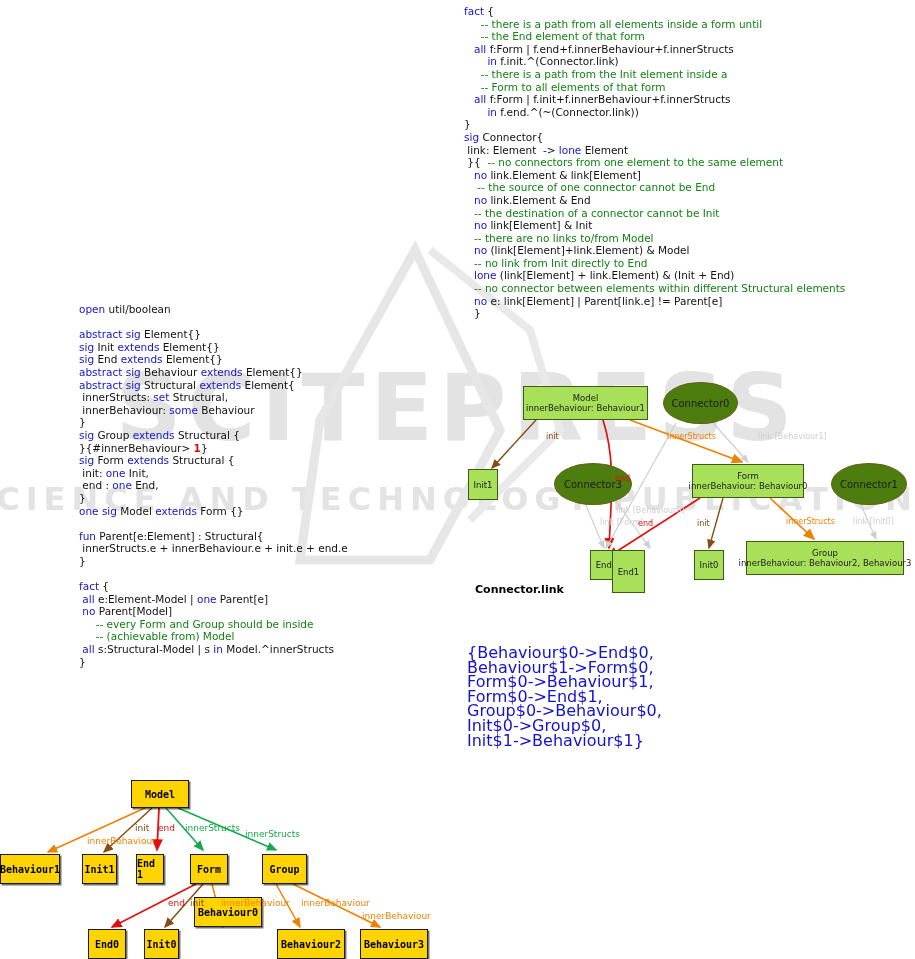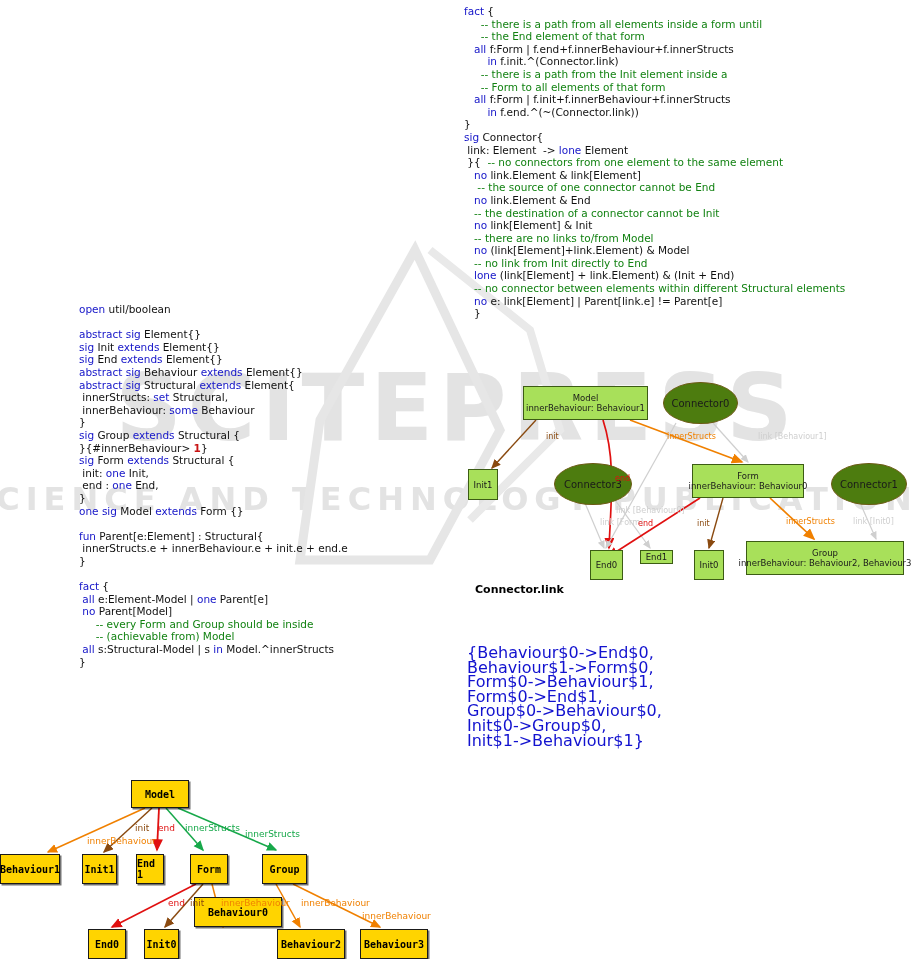--- a/index.html
+++ b/index.html
@@ -147,21 +147,21 @@
     <div class="nodebox alloy-rect" style="left: 692px; top: 464px; width: 112px; height: 34px;">
       <div class="nline">Form</div>
       <div class="nline">innerBehaviour: Behaviour0</div>
     </div>
     <div class="nodebox alloy-ellipse" style="left: 831px; top: 463px; width: 76px; height: 42px; text-align: center;">
       <div class="nline">Connector1</div>
     </div>
     <div class="nodebox alloy-rect" style="left: 590px; top: 550px; width: 33px; height: 30px;">
       <div class="nline">End0</div>
     </div>
-    <div class="nodebox alloy-rect" style="left: 640px; top: 550px; width: 33px; height: 14px;">
+    <div class="nodebox alloy-rect" style="left: 612px; top: 550px; width: 33px; height: 43px;">
       <div class="nline">End1</div>
     </div>
     <div class="nodebox alloy-rect" style="left: 694px; top: 550px; width: 30px; height: 30px;">
       <div class="nline">Init0</div>
     </div>
     <div class="nodebox alloy-rect" style="left: 746px; top: 541px; width: 158px; height: 34px;">
       <div class="nline">Group</div>
       <div class="nline">innerBehaviour: Behaviour2, Behaviour3</div>
     </div>
   </div>
@@ -179,21 +179,21 @@
   </div>
 <div id="tree-nodes">
     <div class="nodebox tree-rect" style="left: 131px; top: 780px; width: 58px; height: 28px;">Model</div>
     <div class="nodebox tree-rect" style="left: 0px; top: 854px; width: 60px; height: 30px;">Behaviour1</div>
     <div class="nodebox tree-rect" style="left: 82px; top: 854px; width: 35px; height: 30px;">Init1</div>
     <div class="nodebox tree-rect" style="left: 136px; top: 854px; width: 28px; height: 30px;">End 1</div>
     <div class="nodebox tree-rect" style="left: 190px; top: 854px; width: 38px; height: 30px;">Form</div>
     <div class="nodebox tree-rect" style="left: 262px; top: 854px; width: 45px; height: 30px;">Group</div>
     <div class="nodebox tree-rect" style="left: 88px; top: 929px; width: 38px; height: 30px;">End0</div>
     <div class="nodebox tree-rect" style="left: 144px; top: 929px; width: 35px; height: 30px;">Init0</div>
-    <div class="nodebox tree-rect" style="left: 194px; top: 897px; width: 88px; height: 30px;">Behaviour0</div>
+    <div class="nodebox tree-rect" style="left: 194px; top: 897px; width: 68px; height: 30px;">Behaviour0</div>
     <div class="nodebox tree-rect" style="left: 277px; top: 929px; width: 68px; height: 30px;">Behaviour2</div>
     <div class="nodebox tree-rect" style="left: 360px; top: 929px; width: 68px; height: 30px;">Behaviour3</div>
   </div>
 <div id="tree-labels">
     <div class="tlbl" style="left: 135px; top: 823px; color: rgb(138, 74, 16);">init</div>
     <div class="tlbl" style="left: 158px; top: 823px; color: rgb(224, 16, 16);">end</div>
     <div class="tlbl" style="left: 185px; top: 823px; color: rgb(23, 168, 74);">innerStructs</div>
     <div class="tlbl" style="left: 245px; top: 829px; color: rgb(23, 168, 74);">innerStructs</div>
     <div class="tlbl" style="left: 87px; top: 836px; color: rgb(240, 128, 0);">innerBehaviour</div>
     <div class="tlbl" style="left: 168px; top: 898px; color: rgb(224, 16, 16);">end</div>

